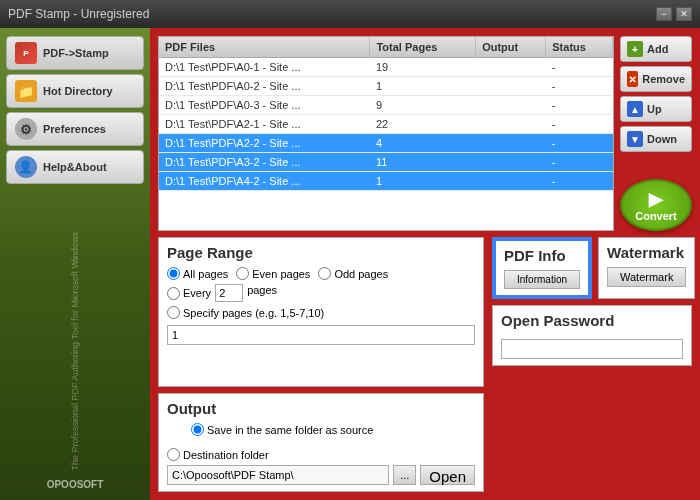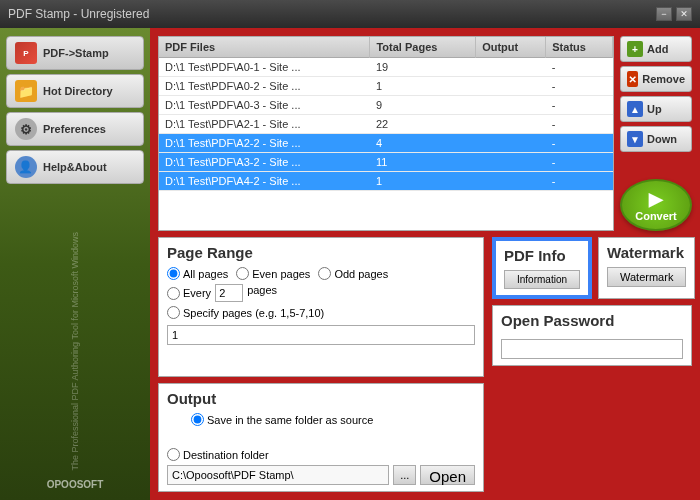--- a/index.html
+++ b/index.html
@@ -518,21 +518,21 @@
             <label class="radio-label">
               <input type="radio" name="pagerange" style="">
               <span>Specify pages (e.g. 1,5-7,10)</span>
             </label>
           </div>
           <input class="page-range-input" type="text" value="1" style="">
         </div>
 
         <div class="output-section">
           <div class="section-title">Output</div>
-          <label class="radio-label" style="margin-bottom:22px;padding-left:24px;">
+          <label class="radio-label" style="margin-bottom:12px;padding-left:24px;">
             <input type="radio" name="outputdest" checked="" style="">
             <span>Save in the same folder as source</span>
           </label>
           <label class="radio-label" style="margin-bottom:4px;">
             <input type="radio" name="outputdest" style="">
             <span>Destination folder</span>
           </label>
           <div class="output-path-row">
             <input class="output-path-input" type="text" value="C:\Opoosoft\PDF Stamp\" style="">
             <button class="browse-btn">...</button>

